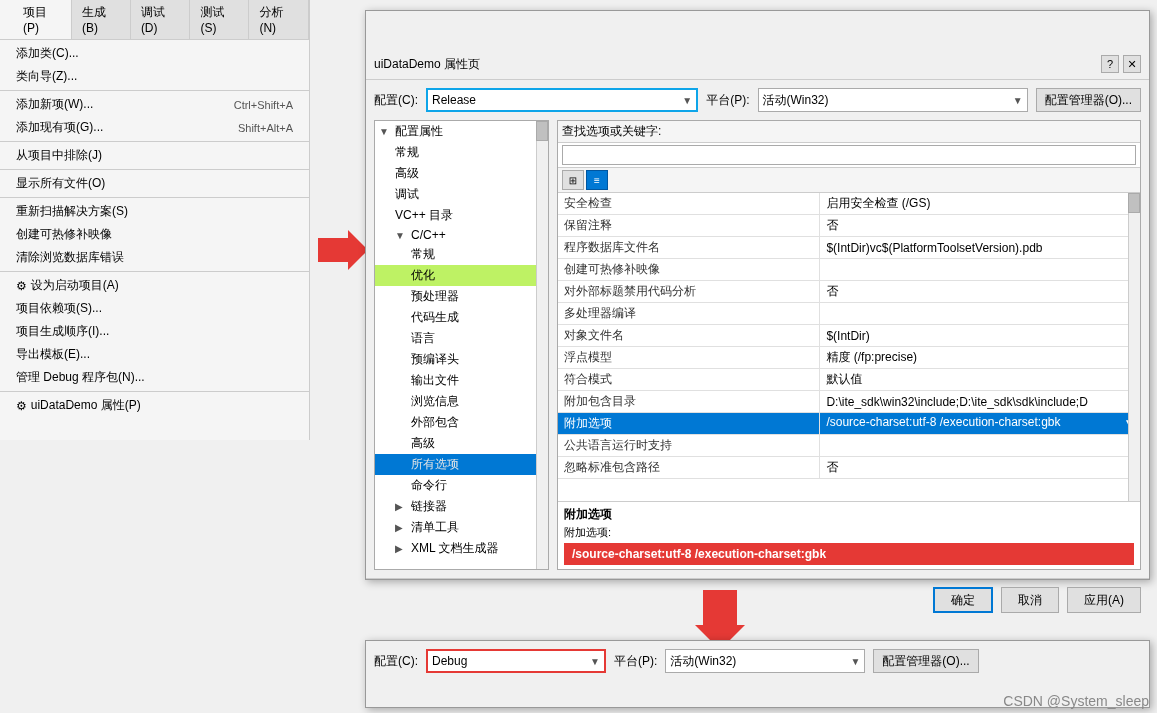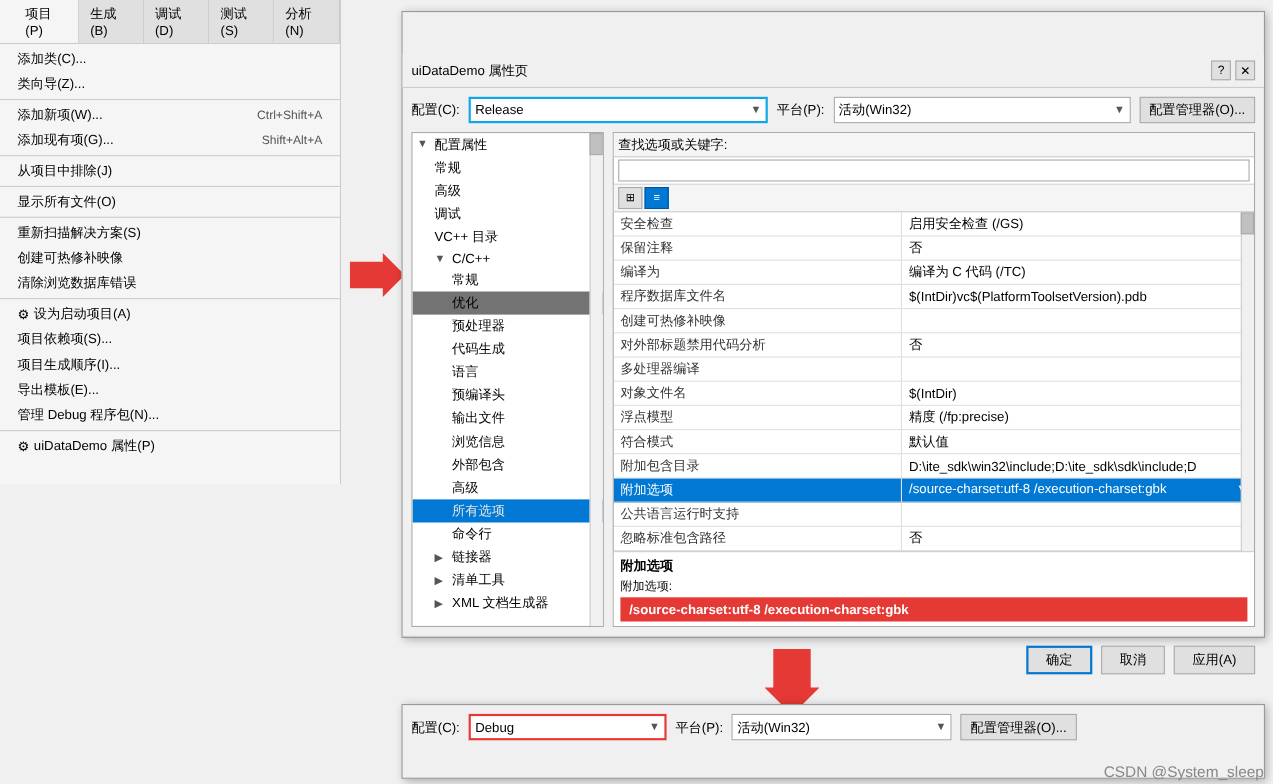--- a/index.html
+++ b/index.html
@@ -387,21 +387,21 @@
           </div>
           <div class="tree-item tree-indent-1">常规</div>
           <div class="tree-item tree-indent-1">高级</div>
           <div class="tree-item tree-indent-1">调试</div>
           <div class="tree-item tree-indent-1">VC++ 目录</div>
           <div class="tree-item tree-indent-1 category">
             <span class="tree-expand">▼</span>
             <span>C/C++</span>
           </div>
           <div class="tree-item tree-indent-2">常规</div>
-          <div class="tree-item tree-indent-2" style="background:#737373;">优化</div>
+          <div class="tree-item tree-indent-2" style="background:#bef264;">优化</div>
           <div class="tree-item tree-indent-2">预处理器</div>
           <div class="tree-item tree-indent-2">代码生成</div>
           <div class="tree-item tree-indent-2">语言</div>
           <div class="tree-item tree-indent-2">预编译头</div>
           <div class="tree-item tree-indent-2">输出文件</div>
           <div class="tree-item tree-indent-2">浏览信息</div>
           <div class="tree-item tree-indent-2">外部包含</div>
           <div class="tree-item tree-indent-2">高级</div>
           <div class="tree-item tree-indent-2 selected">所有选项</div>
           <div class="tree-item tree-indent-2">命令行</div>
@@ -442,24 +442,20 @@
             <tbody>
               <tr>
                 <td>安全检查</td>
                 <td>启用安全检查 (/GS)</td>
               </tr>
               <tr>
                 <td>保留注释</td>
                 <td>否</td>
               </tr>
               <tr>
-                <td>编译为</td>
-                <td>编译为 C 代码 (/TC)</td>
-              </tr>
-              <tr>
                 <td>程序数据库文件名</td>
                 <td>$(IntDir)vc$(PlatformToolsetVersion).pdb</td>
               </tr>
               <tr>
                 <td>创建可热修补映像</td>
                 <td></td>
               </tr>
               <tr>
                 <td>对外部标题禁用代码分析</td>
                 <td>否</td>

